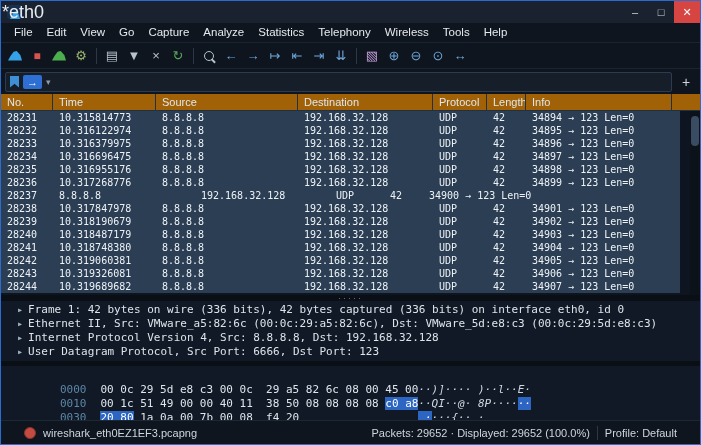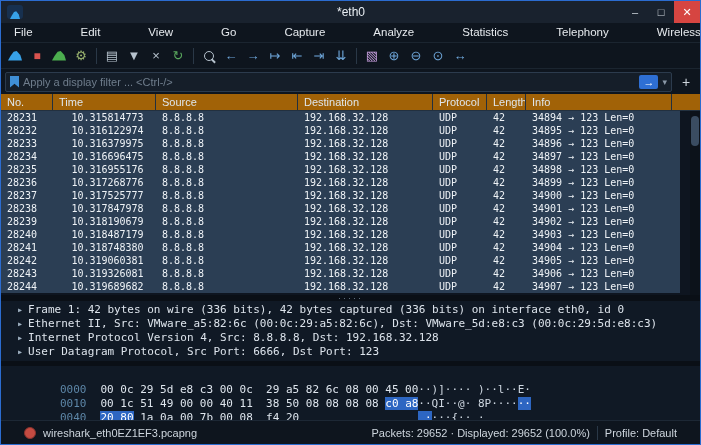--- a/index.html
+++ b/index.html
@@ -9,26 +9,26 @@
     border:1px solid #2b6cd0;
     background:#0d141d;
     display:flex; flex-direction:column;
     overflow:hidden;
     color:#dfe6ee;
   }
   
   .titlebar { height:22px; background:#19222e; display:flex; align-items:center; position:relative; flex:none; }
   .app-icon { width:16px; height:14px; margin-left:6px; background:#17304f; border-radius:3px; display:flex; align-items:flex-end; justify-content:center; }
   .app-icon::before { content:""; width:10px; height:8px; background:#37a1e8; clip-path:polygon(0 100%,100% 100%,88% 45%,62% 4%,40% 12%,18% 55%); }
-  .title-text { position:absolute; left:1px; right:0; text-align:center; font-size:12px; color:#e9eef3; }
+  .title-text { position:absolute; left:1px; right:0; text-align:left; font-size:18px; color:#e9eef3; }
   .winbtns { margin-left:auto; display:flex; height:100%; z-index:2; }
   .winbtn { width:26px; height:100%; display:flex; align-items:center; justify-content:center; font-size:11px; color:#cfd6dd; }
   .winbtn.close { background:#d64541; color:#fff; }
   
-  .menubar { height:19px; background:#0e151e; display:flex; align-items:center; padding-left:6px; flex:none;gap:34px; }
+  .menubar { height:19px; background:#0e151e; display:flex; align-items:center; padding-left:6px; flex:none; }
   .mi { font-size:11.5px; color:#e6eaee; padding:0 7px; line-height:19px; }
   
   .toolbar { height:27px; background:#0e151e; border-top:1px solid #1b2530; border-bottom:1px solid #1b2530; display:flex; align-items:center; padding:0 4px; gap:2px; flex:none; }
   .tbi { width:20px; height:20px; display:flex; align-items:center; justify-content:center; font-size:13px; border-radius:3px; color:#a9b9c6; }
   .tbi[data-kind="start"]::before { content:""; width:14px; height:10px; background:#37a1e8; clip-path:polygon(0 100%,100% 100%,88% 45%,62% 4%,40% 12%,18% 55%); }
   .tbi[data-kind="restart"]::before { content:""; width:14px; height:10px; background:#4cae4f; clip-path:polygon(0 100%,100% 100%,88% 45%,62% 4%,40% 12%,18% 55%); }
   .tbi[data-kind="stop"] { color:#d9534f; font-size:12px; }
   .tbi[data-kind="gear"] { color:#9ab36e; }
   .tbi[data-kind="reload"] { color:#58a55c; }
   .tbi[data-kind="back"], .tbi[data-kind="forward"], .tbi[data-kind="goto"],
@@ -47,41 +47,41 @@
   .bookmark { width:9px; height:12px; background:#3f8fd6; clip-path:polygon(0 0,100% 0,100% 100%,50% 68%,0 100%); flex:none; }
   .filter-input { flex:1; background:transparent; border:none; outline:none; color:#d0d8e0; font-size:11px; font-family:"Liberation Sans", sans-serif; }
   .filter-input::placeholder { color:#6f7d8c; }
   .apply-btn { background:#2e6fd4; color:#fff; border-radius:2px; font-size:11px; line-height:14px; padding:0 4px; }
   .dd-arrow { color:#8b99a8; font-size:9px; }
   .plus-btn { width:20px; height:20px; display:flex; align-items:center; justify-content:center; color:#cfd6dd; font-size:14px; border-radius:3px; }
   
   .phead { height:17px; background:#a16207; border-bottom:1px solid #22303f; display:flex; font-size:11px; color:#dfe6ec; flex:none; padding-right:28px; }
   .phead .c { border-right:1px solid #22303f; display:flex; align-items:center; }
   .c { padding-left:6px; white-space:nowrap; overflow:hidden; flex:none; }
-  .c-no { width:52px; } .c-time { width:103px;text-align:center; } .c-src { width:142px; }
+  .c-no { width:52px; } .c-time { width:103px; } .c-src { width:142px; }
   .c-dst { width:135px; } .c-proto { width:54px; } .c-len { width:39px; }
   .c-info { flex:1; }
   .plist { flex:1; background:#0e1520; position:relative; overflow:hidden; padding-right:20px; }
   .prow { height:13px; display:flex; background:#2b3e54; color:#eef2f6; font-family:"DejaVu Sans Mono", monospace; font-size:10px; line-height:13px; }
   .scrollbar { position:absolute; top:0; right:0; bottom:0; width:10px; background:#0c121a; }
   .scroll-thumb { position:absolute; top:5px; left:1px; right:1px; height:30px; background:#3a4c61; border-radius:4px; }
   
   .splitter { height:6px; background:#0a0f16; display:flex; align-items:center; justify-content:center; flex:none; }
   .splitter .dots { color:#6b7b8c; font-size:9px; line-height:6px; letter-spacing:2px; }
   .splitter2 { height:5px; background:#0a0f16; flex:none; }
   
   .details { height:60px; background:#101925; padding:2px 0; font-family:"DejaVu Sans Mono", monospace; font-size:11px; color:#dde4ec; flex:none; overflow:hidden; }
   .dline { height:14px; line-height:14px; padding-left:16px; white-space:nowrap; overflow:hidden; }
   .dline .arr { color:#9fb0c0; margin-right:5px; font-size:10px; }
   
   .bytes { height:54px; background:#101925; padding:3px 6px; font-family:"DejaVu Sans Mono", monospace; font-size:11px; color:#dfe6ee; flex:none; overflow:hidden; }
   .hrow { height:14px; line-height:14px; white-space:pre; }
   .offcol { color:#5d87a8; margin-right:14px; }
   .hexcol { display:inline-block; width:48ch; white-space:pre; }
-  .asccol { white-space:pre; color:#cfd8e2; }
+  .asccol { white-space:pre; color:#cfd8e2;font-style:italic; }
   .hl { background:#2d66c2; color:#fff; }
   
   .statusbar { height:24px; background:#0e151e; border-top:1px solid #1d2835; display:flex; align-items:center; padding:0 23px; font-size:11px; color:#cdd5dd; gap:7px; flex:none; }
   .expert { width:12px; height:12px; border-radius:50%; background:#c44b42; border:1px solid #8a332d; flex:none; }
   .sb-spacer { flex:1; }
   .vsep { width:1px; height:14px; background:#2a3847; }
 </style>
 </head>
 <body>
 
@@ -167,21 +167,20 @@
       <span class="tbi" data-kind="zoomout">⊖</span>
 
       <span class="tbi" data-kind="zoomorig">⊙</span>
 
       <span class="tbi" data-kind="resize">↔</span>
     </div>
 
   <div class="filterbar">
     <div class="filter-input-wrap">
       <span class="bookmark"></span>
-      <input class="filter-input" type="text" placeholder="Apply a display filter ... &lt;Ctrl-/&gt;" style="">
       <span class="apply-btn">→</span>
       <span class="dd-arrow">▾</span>
     </div>
     <span class="plus-btn">+</span>
   </div>
 
   <div class="phead">
     <span class="c c-no">No.</span>
     <span class="c c-time">Time</span>
     <span class="c c-src">Source</span>
@@ -252,21 +251,20 @@
         <span class="c c-time">10.317268776</span>
         <span class="c c-src">8.8.8.8</span>
         <span class="c c-dst">192.168.32.128</span>
         <span class="c c-proto">UDP</span>
         <span class="c c-len">42</span>
         <span class="c c-info">34899 → 123 Len=0</span>
       </div>
 
       <div class="prow">
         <span class="c c-no">28237</span>
-        <span class="c c-time">10.317525777</span>
         <span class="c c-src">8.8.8.8</span>
         <span class="c c-dst">192.168.32.128</span>
         <span class="c c-proto">UDP</span>
         <span class="c c-len">42</span>
         <span class="c c-info">34900 → 123 Len=0</span>
       </div>
 
       <div class="prow">
         <span class="c c-no">28238</span>
         <span class="c c-time">10.317847978</span>
@@ -367,21 +365,21 @@
 
       <div class="hrow">
         <span class="offcol">0000</span><span class="hexcol"><span>00 0c 29 5d e8 c3 00 0c  29 a5 82 6c 08 00 45 00</span><span class="hl"></span><span></span></span><span class="asccol"><span>··)]···· )··l··E·</span><span class="hl"></span><span></span></span>
       </div>
 
       <div class="hrow">
         <span class="offcol">0010</span><span class="hexcol"><span>00 1c 51 49 00 00 40 11  38 50 08 08 08 08 </span><span class="hl">c0 a8</span><span></span></span><span class="asccol"><span>··QI··@· 8P····</span><span class="hl">··</span><span></span></span>
       </div>
 
       <div class="hrow">
-        <span class="offcol">0040</span><span class="hexcol"><span></span><span class="hl">20 80</span><span> 1a 0a 00 7b 00 08  f4 20</span></span><span class="asccol"><span></span><span class="hl"> ·</span><span>···{·· · </span></span>
+        <span class="offcol">0030</span><span class="hexcol"><span></span><span class="hl">20 80</span><span> 1a 0a 00 7b 00 08  f4 20</span></span><span class="asccol"><span></span><span class="hl"> ·</span><span>···{·· · </span></span>
       </div>
     </div>
 
   <div class="statusbar">
     <span class="expert"></span>
     <span>wireshark_eth0EZ1EF3.pcapng</span>
     <span class="sb-spacer"></span>
     <span>Packets: 29652 · Displayed: 29652 (100.0%)</span>
     <span class="vsep"></span>
     <span>Profile: Default</span>

